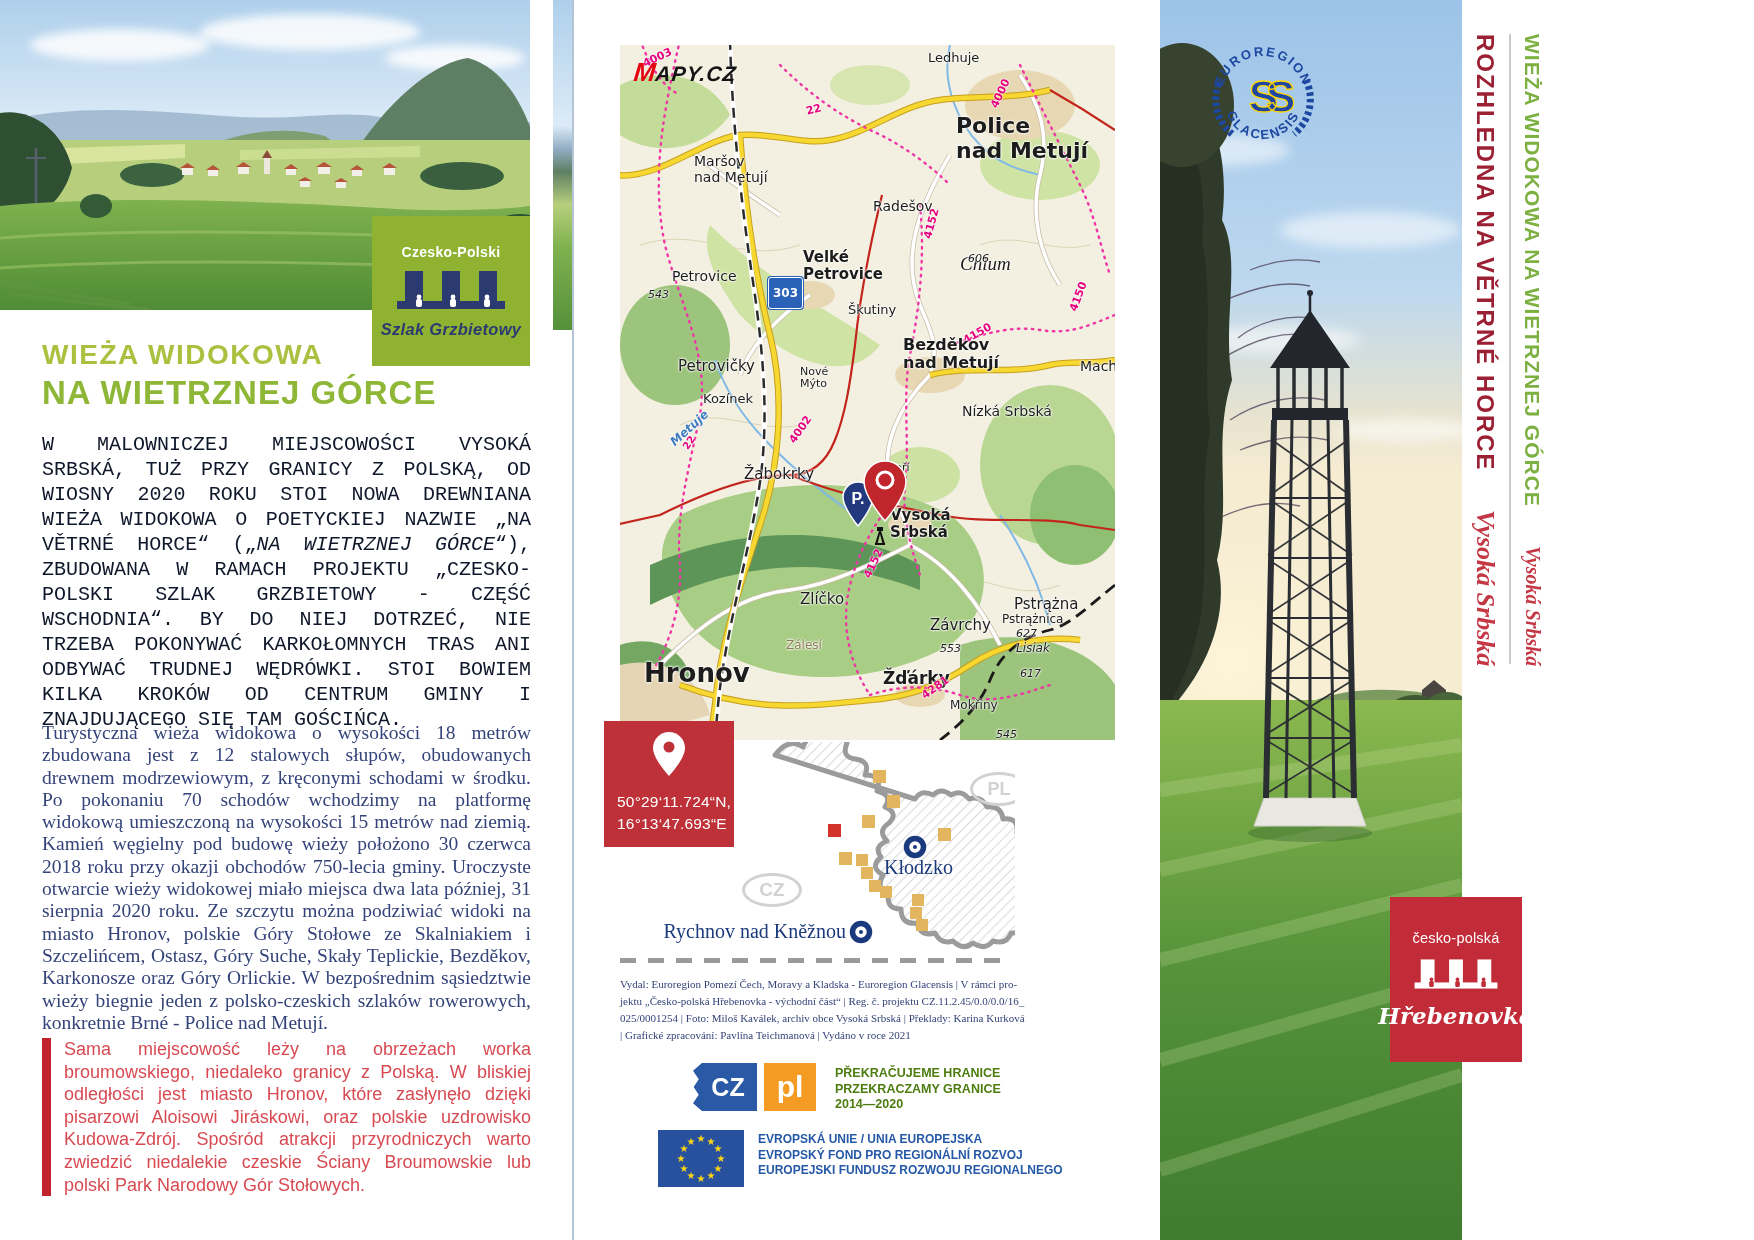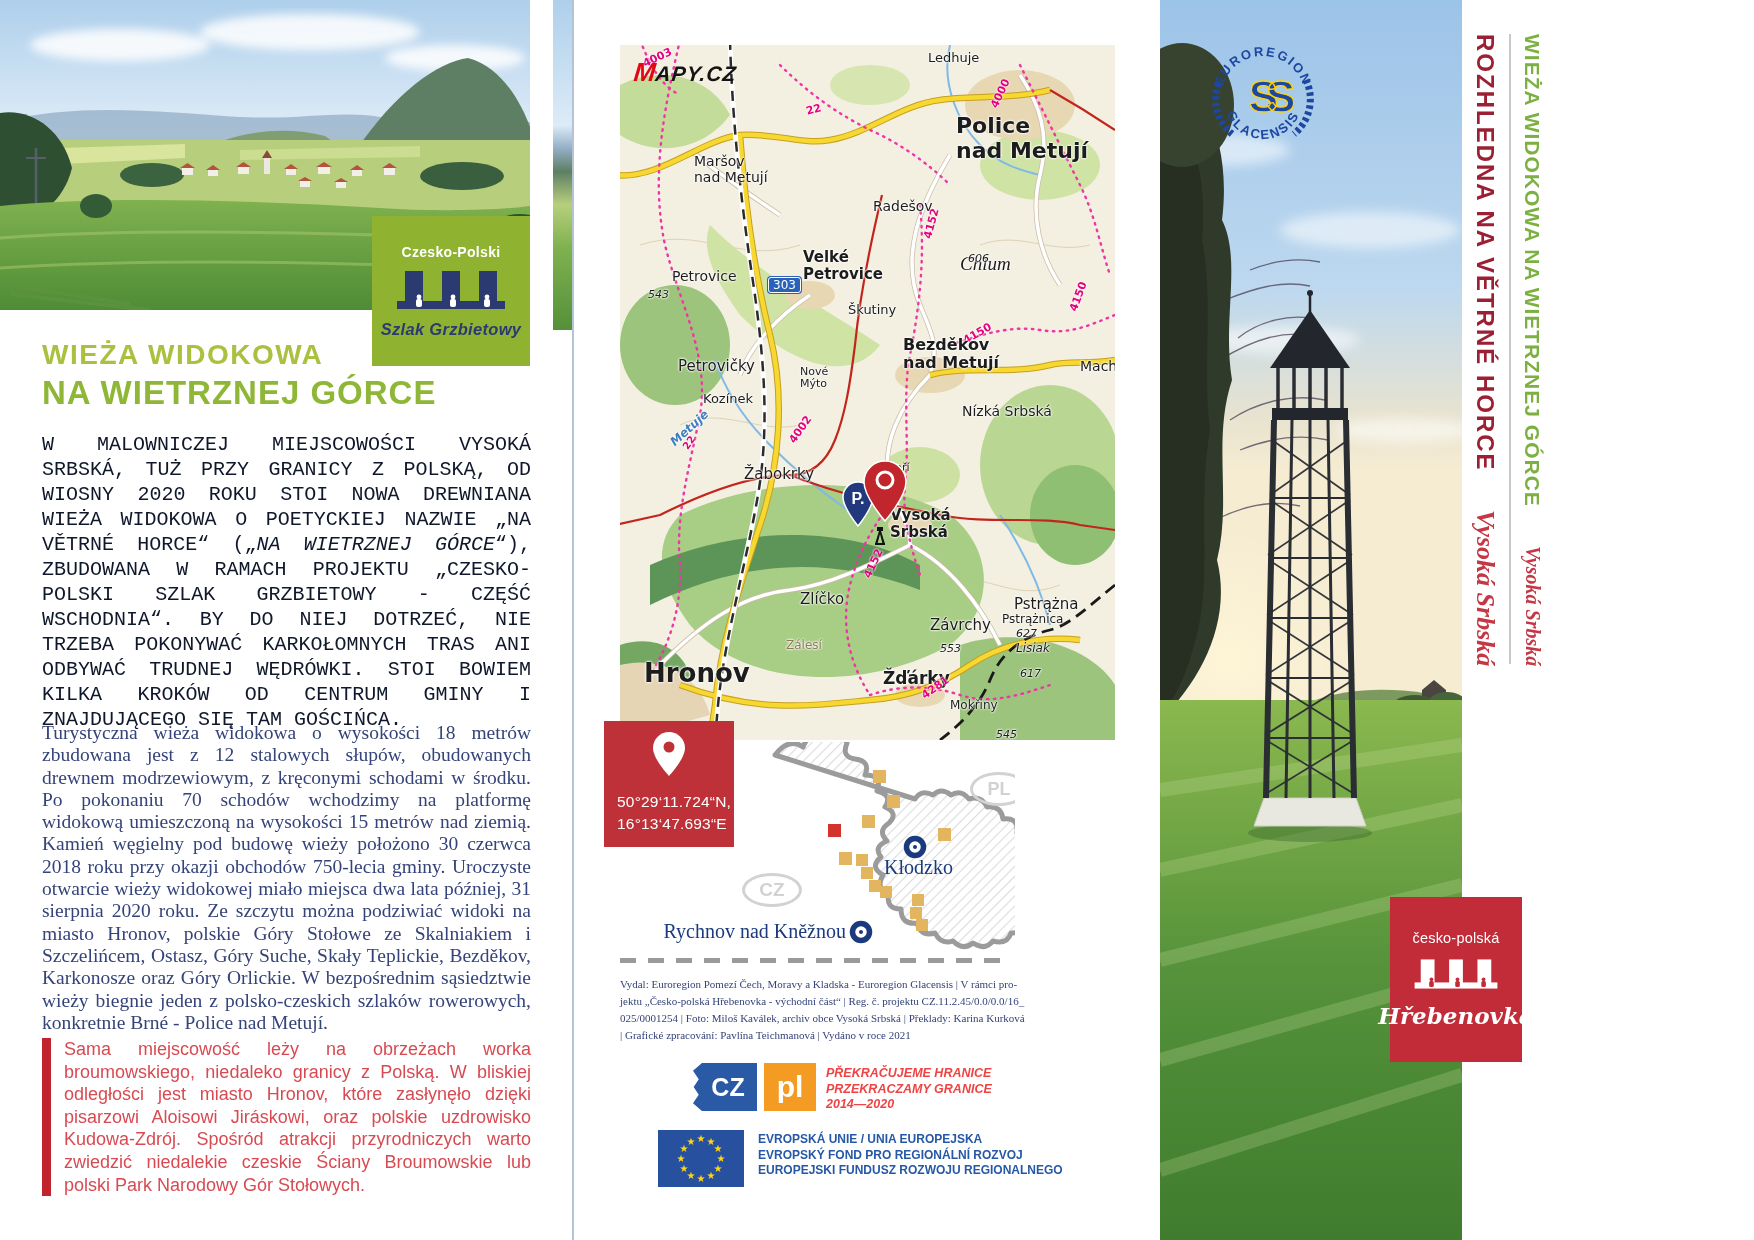--- a/index.html
+++ b/index.html
@@ -28,21 +28,21 @@
   .note-text{color:#d84a52;font-size:18px;line-height:22.6px;text-align:justify;font-weight:400;}
 
   
   .map{left:620px;top:45px;width:495px;height:695px;overflow:hidden;background:#f3f0e1;}
   .map svg{position:absolute;left:0;top:0;}
   .mlab{position:absolute;color:#1c1c1c;font-family:"DejaVu Sans",sans-serif;white-space:nowrap;
     text-shadow:0 0 2px #fff,0 0 2px #fff,0 0 3px #fff;z-index:4;}
   .mlab.route{color:#e5007d;font-weight:700;text-shadow:0 0 2px #fff,0 0 2px #fff;}
   .mlab.water{color:#3f7fc0;font-style:italic;font-weight:600;}
   .mlab.badge{background:#2a62b8;color:#fff!important;border:1.5px solid #fff;border-radius:3px;
-    padding:0 4px;font-weight:400;text-shadow:none;box-shadow:0 0 0 1px #2a62b8;}
+    padding:8px 4px;font-weight:700;text-shadow:none;box-shadow:0 0 0 1px #2a62b8;}
   .brand{left:14px;top:12px;z-index:6;transform:skewX(-6deg);white-space:nowrap;}
   .brand .m{color:#e30613;font-size:26px;font-weight:800;font-style:italic;}
   .brand .rest{color:#141414;font-size:21px;font-weight:800;font-style:italic;letter-spacing:1px;}
   .marker{position:absolute;z-index:5;}
   .coord-box{left:604px;top:721px;width:130px;height:126px;background:#bf3138;z-index:7;
     color:#fff;}
   .coord-box .pin{position:absolute;left:48px;top:10px;}
   .coord-line{position:absolute;left:13px;font-size:15.5px;letter-spacing:.2px;}
   .inset{left:640px;top:742px;width:375px;height:212px;overflow:hidden;z-index:2;}
   .oval{position:absolute;border:3px solid #d2d2d2;border-radius:50%;color:#d2d2d2;
@@ -53,21 +53,21 @@
   .imprint{left:620px;top:976px;width:400px;font-family:"Liberation Serif",serif;
     color:#344379;font-size:11px;line-height:17px;}
   .imp-line{white-space:nowrap;}
 
   .interreg{left:693px;top:1063px;height:48px;display:flex;align-items:flex-start;}
   .ir-cz{width:64px;height:48px;background:#2a5aa5;color:#fff;font-weight:800;font-size:25px;
     display:flex;align-items:center;justify-content:center;padding-left:6px;box-sizing:border-box;
     clip-path:polygon(14% 0%,100% 0%,100% 100%,14% 100%,0% 84%,9% 66%,1% 50%,9% 34%,0% 16%);}
   .ir-pl{width:52px;height:48px;background:#f49b23;color:#fff;font-weight:800;font-size:30px;
     display:flex;align-items:center;justify-content:center;margin-left:7px;}
-  .ir-text{margin-left:10px;color:#ef4444;font-weight:800;font-size:12.5px;line-height:15.5px;padding-top:3px;font-style:italic;}
+  .ir-text{margin-left:19px;color:#4d7c0f;font-weight:800;font-size:12.5px;line-height:15.5px;padding-top:3px;}
   .eu-block{left:658px;top:1130px;display:flex;align-items:flex-start;}
   .eu-flag{width:86px;height:57px;background:#27509e;position:relative;flex:0 0 86px;}
   .eu-text{margin-left:14px;color:#2558a6;font-weight:800;font-size:12px;line-height:15.5px;padding-top:2px;}
 
   
   .right-photo{left:1160px;top:0;width:302px;height:1240px;overflow:hidden;}
   .euroregion{left:1208px;top:40px;width:110px;height:112px;z-index:4;}
   .hreb-box{left:1390px;top:897px;width:132px;height:165px;background:#c22b38;z-index:5;
     display:flex;flex-direction:column;align-items:center;justify-content:center;gap:9px;}
   .hreb-top{color:#fff;font-size:14.5px;letter-spacing:.2px;}

